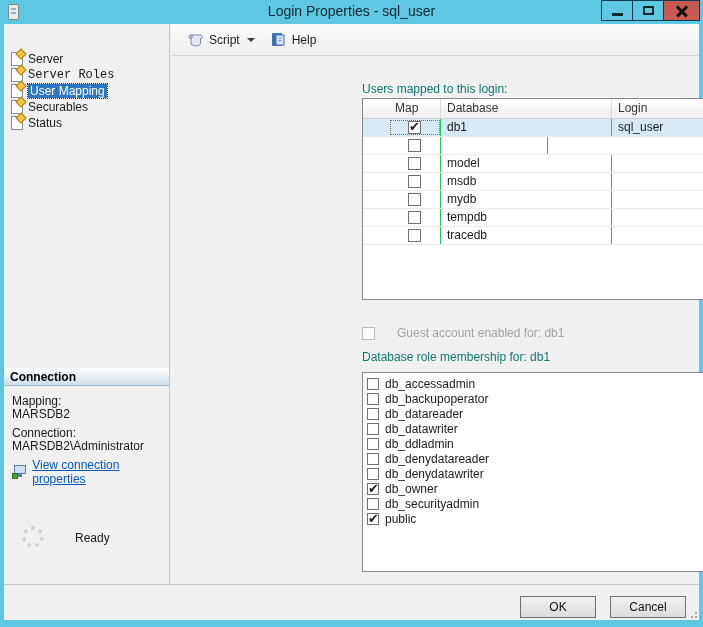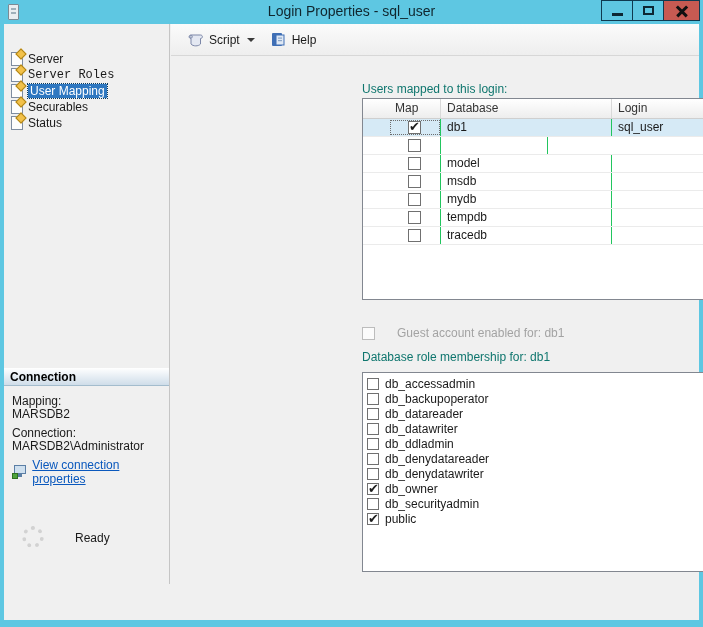--- a/index.html
+++ b/index.html
@@ -287,15 +287,24 @@
           <span class="cb"></span>
           <span>db_securityadmin</span>
         </div>
         <div class="role-item">
           <span class="cb checked"></span>
           <span>public</span>
         </div>
       </div>
     </div>
 
+    <div class="footer">
+      <div class="btn" style="left:516px; top:11px;">OK</div>
+      <div class="btn" style="left:606px; top:11px;">Cancel</div>
+      <div class="resize-grip">
+        <i style="right:0;bottom:0;position:absolute;"></i>
+        <i style="right:4px;bottom:0;position:absolute;"></i>
+        <i style="right:0;bottom:4px;position:absolute;"></i>
+      </div>
+    </div>
 
   </div>
 </div>
 
 </body></html>

